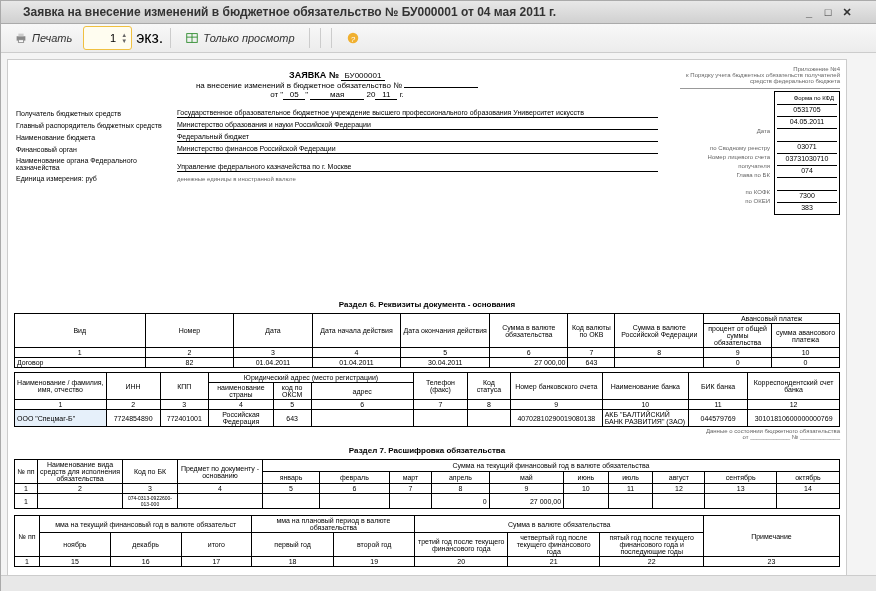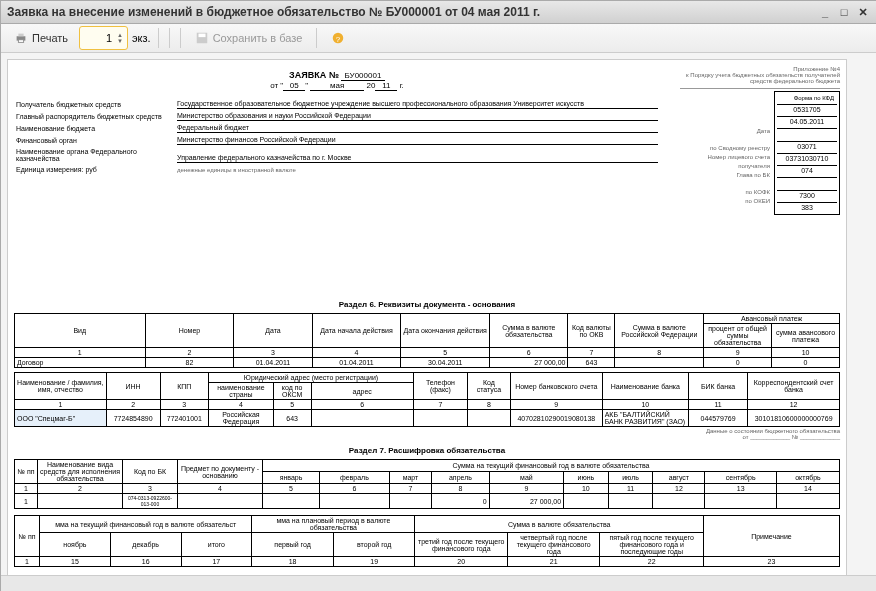--- a/index.html
+++ b/index.html
@@ -1,21 +1,21 @@
 <!DOCTYPE html>
 <html><head>
 <meta charset="utf-8">
 <style>
   html,body { margin:0; padding:0; font-family: Arial, sans-serif; background:#e0e0e0; }
   .window { width:876px; height:591px; background:#fff; border:1px solid #aaa; box-shadow:0 0 4px rgba(0,0,0,0.3); display:flex; flex-direction:column; }
-  .titlebar { height:22px; background:linear-gradient(#e8e8e8,#d0d0d0); border-bottom:1px solid #aaa; display:flex; align-items:center; padding:0 6px; font-size:12px; font-weight:bold; color:#333; }
+  .titlebar { height:22px; background:linear-gradient(#e8e8e8,#d0d0d0); border-bottom:1px solid #aaa; display:flex; align-items:center; padding:0 22px; font-size:12px; font-weight:bold; color:#333; }
   .titlebar .spacer { flex:1; }
   .titlebar .wbtn { width:16px; height:14px; margin-left:3px; text-align:center; font-size:11px; line-height:14px; cursor:pointer; color:#333;}
   .toolbar { height:28px; background:linear-gradient(#f8f8f8,#ececec); border-bottom:1px solid #ccc; display:flex; align-items:center; padding:0 6px; gap:4px; font-size:11px; }
-  .tbtn { display:flex; align-items:center; gap:4px; height:22px; padding:0 6px; border:1px solid transparent; border-radius:3px; cursor:pointer; color:#333;}
+  .tbtn { display:flex; align-items:center; gap:4px; height:22px; padding:0 6px; border:1px solid transparent; border-radius:3px; cursor:pointer; color:#333;font-style:italic;}
   .ticon { width:14px; height:14px; display:inline-block;}
   .spin { display:flex; align-items:center; height:22px; border:1px solid #f0c040; border-radius:3px; background:#fffdf0; padding:0 4px;}
   .spin input { width:26px; border:none; background:transparent; font-size:11px; text-align:right; outline:none;}
   .spin .arrows { display:flex; flex-direction:column; margin-left:3px;}
   .spin .arrows div { font-size:6px; line-height:6px; cursor:pointer; color:#666;}
   .sep { width:1px; height:20px; background:#ccc; margin:0 3px;}
   .content-wrap { flex:1; overflow:auto; background:#f4f4f4; position:relative;}
   .page { width:826px; margin:6px; background:#fff; border:1px solid #ccc; padding:6px 6px 20px 6px; font-size:8px; color:#000; }
   .hdr-row { display:flex;gap:20px; }
   .hdr-left { flex:1; }
@@ -59,52 +59,57 @@
       </span>
       <span>Печать</span>
     </div>
     <div class="spin">
       <input value="1" style="">
       <div class="arrows">
         <div>▲</div>
         <div>▼</div>
       </div>
     </div>
-    <span style="font-size:11px;">экз.</span>
+    <span style="font-size:16px;">экз.</span>
+    <div class="sep"></div>
+    <div class="tbtn">
+      <span class="ticon">
+        <svg viewBox="0 0 16 16">
+            <rect x="2" y="3" width="12" height="10" fill="none" stroke="#2a8a2a"></rect>
+            <line x1="2" y1="7" x2="14" y2="7" stroke="#2a8a2a"></line>
+            <line x1="8" y1="3" x2="8" y2="13" stroke="#2a8a2a"></line>
+          </svg>
+      </span>
+      <span>Только просмотр</span>
+    </div>
     <div class="sep"></div>
     <div class="sep"></div>
-    <div class="sep"></div>
-    <div class="tbtn" style="color:#999;">
-      <span class="ticon">
-        <svg viewBox="0 0 16 16">
-            <rect x="2" y="2" width="12" height="12" fill="#ccc"></rect>
-            <rect x="4" y="3" width="8" height="4" fill="#fff"></rect>
-          </svg>
-      </span>
-      <span>Сохранить в базе</span>
-    </div>
     <div class="sep"></div>
     <div class="tbtn">
       <span class="ticon">
         <svg viewBox="0 0 16 16">
             <circle cx="8" cy="8" r="6" fill="#f0b030"></circle>
             <text x="8" y="12" text-anchor="middle" font-size="9" fill="#fff">?</text>
           </svg>
       </span>
     </div>
   </div>
 
   <div class="content-wrap">
     <div class="page">
 
       <div class="hdr-row">
         <div class="hdr-left">
           <div class="ctr" style="margin-top:4px;">
             <span class="formtitle">ЗАЯВКА №</span>
             <span class="uline">БУ000001</span>
+          </div>
+          <div class="ctr" style="font-size:8px;">
+            <span>на внесение изменений в бюджетное обязательство №</span>
+            <span class="uline" style="min-width:70px;"></span>
           </div>
           <div class="ctr" style="font-size:8px;">
             <span>от</span> "<span class="uline" style="min-width:18px;">05</span>"
             <span class="uline" style="min-width:50px;">мая</span>
             <span>20</span><span class="uline" style="min-width:18px;">11</span>
             <span>г.</span>
           </div>
 
           <table class="lbls" style="width:100%; margin-top:6px;">
             <tbody>

